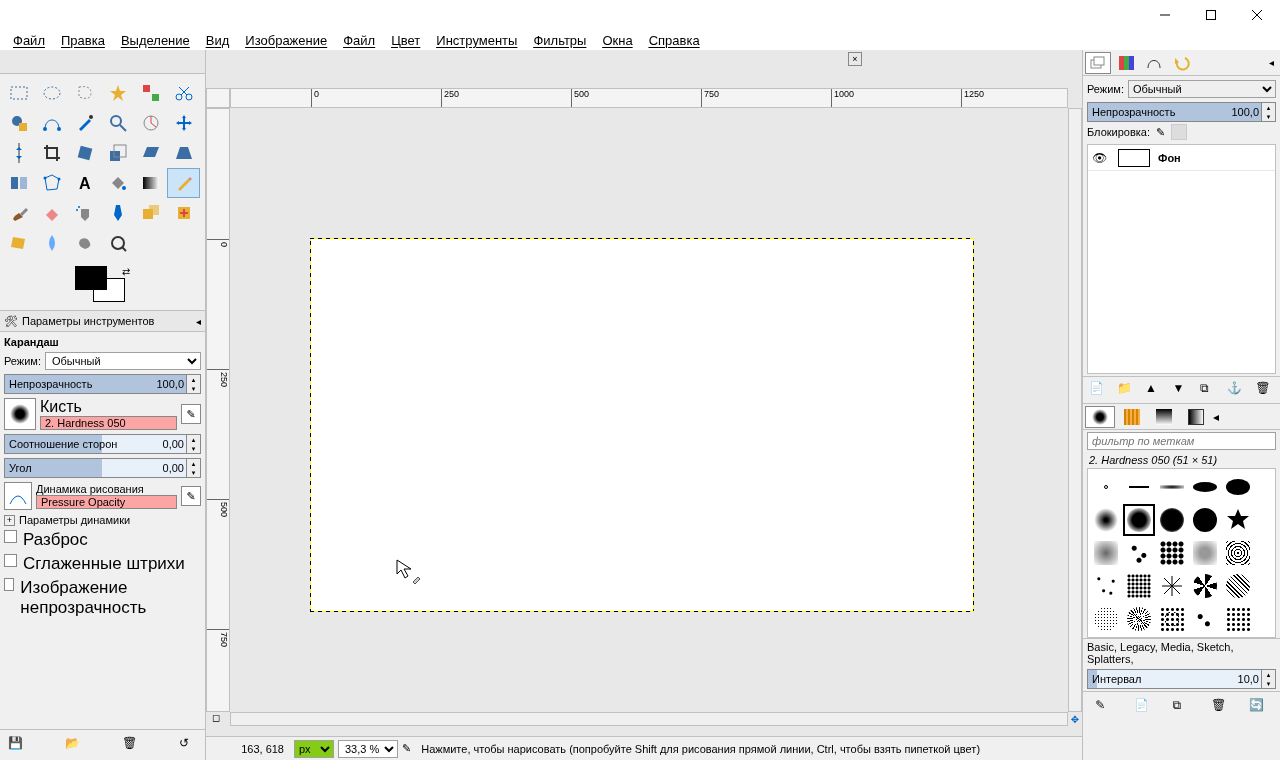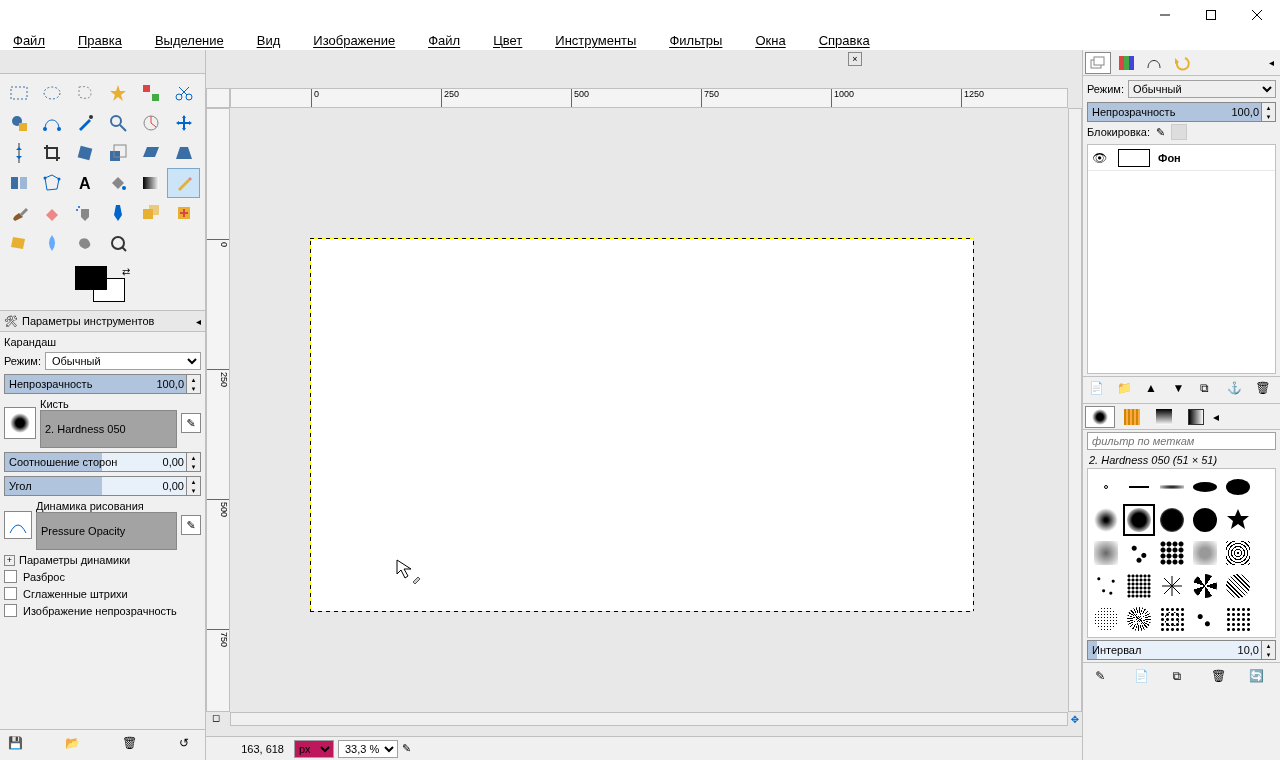--- a/index.html
+++ b/index.html
@@ -6,21 +6,21 @@
 body { width: 1280px; height: 760px; background: #fff; overflow: hidden; font-size: 12px; color: #000; }
 
 
 .titlebar { height: 30px; background: #fff; display: flex; align-items: center; justify-content: center; position: relative; border-bottom: 0px; }
 .titlebar .title { color: #999; font-size: 12px; }
 .titlebar .controls { position: absolute; right: 0; top: 0; display: flex; }
 .titlebar .controls .btn { width: 46px; height: 30px; display: flex; align-items: center; justify-content: center; color: #000; }
 .titlebar .controls .btn svg { width: 10px; height: 10px; }
 
 
-.menubar { height: 20px; display: flex; align-items: center; padding: 0 6px; gap: 19px; }
+.menubar { height: 20px; display: flex; align-items: center; padding: 0 6px; gap: 2px; }
 .menubar .mitem { padding: 0 7px; font-size: 13px; text-decoration: underline; text-decoration-color: #000; text-underline-offset: 2px; cursor: default; }
 .menubar .mitem:first-letter { text-decoration: underline; }
 
 
 .main { display: flex; height: 710px; }
 
 
 .left { width: 206px; background: #f0f0f0; border-right: 1px solid #c0c0c0; display: flex; flex-direction: column; }
 .left-top { height: 24px; border-bottom: 1px solid #c0c0c0; background: #e8e8e8; }
 .toolbox { padding: 4px 2px; display: flex; flex-wrap: wrap; }
@@ -32,34 +32,34 @@
 .colorswatch .fg { position: absolute; top: 0; left: 0; width: 32px; height: 24px; background: #000; border: 1px solid #000; }
 .colorswatch .bg { position: absolute; bottom: 0; right: 6px; width: 32px; height: 24px; background: #fff; border: 1px solid #000; }
 .colorswatch .swap { position: absolute; top: 0; right: 0; font-size: 10px; }
 
 
 .options-header { background: #e8e8e8; border-top: 1px solid #c0c0c0; border-bottom: 1px solid #c0c0c0; height: 22px; display: flex; align-items: center; padding: 0 4px; font-size: 11px; }
 .options-header .ico { margin-right: 4px; }
 .options-header .arrow { margin-left: auto; font-size: 10px; }
 .options { padding: 4px; font-size: 11px; background: #f0f0f0; flex: 1; overflow: auto; }
 .optrow { display: flex; align-items: center; margin-bottom: 4px; gap: 4px; }
-.optlabel { font-weight: normal; font-size: 11px; margin-bottom: 4px; }
+.optlabel { font-weight: bold; font-size: 11px; margin-bottom: 4px; }
 .modesel { flex: 1; border: 1px solid #a0a0a0; background: #fff; height: 18px; font-size: 11px; padding: 0 2px; }
 .slider-field { display: flex; border: 1px solid #888; height: 20px; background: linear-gradient(to right, #b0c4de 0%, #b0c4de var(--fill,50%), #e8f0fa var(--fill,50%), #e8f0fa 100%); align-items: center; position: relative; margin-bottom: 4px; }
 .slider-field .sl { position: absolute; left: 4px; font-size: 11px; }
 .slider-field .sv { position: absolute; right: 16px; font-size: 11px; }
 .slider-field .stepper { position: absolute; right: 0; width: 14px; height: 100%; border-left: 1px solid #888; display: flex; flex-direction: column; background:#eee;}
 .slider-field .stepper div { flex:1; font-size:7px; display:flex; align-items:center; justify-content:center;}
 .brush-row { display: flex; gap: 4px; margin-bottom: 4px; align-items: center; }
 .brush-preview { width: 32px; height: 32px; border: 1px solid #888; background: #fff; display: flex; align-items: center; justify-content: center; }
 .brush-preview .blob { width: 20px; height: 20px; background: radial-gradient(circle, #000 30%, transparent 70%); border-radius: 50%; }
 .brush-name-col { flex:1; display:flex; flex-direction:column; }
-.brush-name { border: 1px solid #888; background: #a3a3a3; height: 18px; padding: 12px 4px; flex: 1; display: flex; align-items: center; font-size: 11px; }
+.brush-name { border: 1px solid #888; background: #fca5a5; height: 18px; padding: 0 4px; flex: 1; display: flex; align-items: center; font-size: 11px; }
 .editbtn { width: 20px; height: 20px; border: 1px solid #888; background: #fff; display: flex; align-items: center; justify-content: center; }
-.checkrow { display: flex; align-items: center; gap: 6px; margin: 4px 0; font-size: 11px; }
+.checkrow { display: flex; align-items: flex-start; gap: 6px; margin: 4px 0; font-size: 17px; }
 .checkrow .cb { width: 13px; height: 13px; border: 1px solid #888; background: #fff; }
 .expander { display:flex; align-items:center; gap:4px; margin:4px 0; font-size:11px;}
 .expander .eicon { width:11px; height:11px; border:1px solid #888; display:flex; align-items:center; justify-content:center; font-size:9px;}
 
 .bottom-icons { border-top: 1px solid #c0c0c0; padding: 6px 8px; display: flex; justify-content: space-between; background:#f0f0f0;}
 .bottom-icons .bi { width: 18px; height: 18px; }
 
 
 .center { flex: 1; display: flex; flex-direction: column; background: #e8e8e8; }
 .tabbar { height: 18px; background: #e8e8e8; display: flex; align-items: center; padding: 0 220px 0 0; justify-content: flex-end; }
@@ -72,21 +72,21 @@
 .ruler-v .tick { position: absolute; left: 0; border-top: 1px solid #666; width: 100%; writing-mode: vertical-rl; padding-top: 2px; }
 .viewport { position: absolute; top: 40px; left: 24px; right: 14px; bottom: 24px; background: #e8e8e8; overflow: hidden; }
 .canvas { position: absolute; top: 130px; left: 80px; width: 664px; height: 374px; background: #fff; }
 .marching { position: absolute; inset: 0; border: 1px dashed #000; background-image: linear-gradient(90deg,#000 50%,#ff0 50%),linear-gradient(90deg,#000 50%,#ff0 50%),linear-gradient(0deg,#000 50%,#ff0 50%),linear-gradient(0deg,#000 50%,#ff0 50%); background-size: 8px 1px,8px 1px,1px 8px,1px 8px; background-position: top,bottom,left,right; background-repeat: repeat-x,repeat-x,repeat-y,repeat-y; border:none;}
 .scrollbar-v { position:absolute; top:40px; right:0; width:14px; bottom:24px; background:#f0f0f0; border:1px solid #c0c0c0;}
 .scrollbar-h { position:absolute; bottom:10px; left:24px; right:14px; height:14px; background:#f0f0f0; border:1px solid #c0c0c0;}
 .nav-icons { position:absolute; right:0; bottom:10px; width:14px; height:14px; font-size:10px; display:flex; align-items:center; justify-content:center; color:#06c;}
 .nav-icons2 { position:absolute; left:6px; bottom:10px; width:14px; height:14px; font-size:10px;}
 .statusbar { height: 24px; border-top: 1px solid #c0c0c0; background: #f0f0f0; display: flex; align-items: center; font-size: 11px; padding: 0 4px; gap: 4px; }
 .statusbar .coord { width: 80px; text-align: right; padding-right: 6px; }
-.statusbar .unit { border: 1px solid #a0a0a0; background: #be185d; height: 18px; width: 40px; font-size: 11px; }
+.statusbar .unit { border: 1px solid #a0a0a0; background: #84cc16; height: 18px; width: 40px; font-size: 11px; }
 .statusbar .zoom { border: 1px solid #a0a0a0; background: #fff; height: 18px; width: 60px; font-size: 11px; padding: 0 2px; }
 .statusbar .hint { flex: 1; padding-left: 6px; }
 .cursor-icon { position:absolute; top: 450px; left: 165px; pointer-events:none; }
 
 
 .right { width: 198px; background: #f0f0f0; border-left: 1px solid #c0c0c0; display: flex; flex-direction: column; }
 .right-tabs { height: 26px; border-bottom: 1px solid #c0c0c0; display: flex; align-items: center; padding: 2px; gap: 2px;}
 .right-tabs .rtab { width: 26px; height: 22px; display:flex; align-items:center; justify-content:center; }
 .right-tabs .rtab.active { background:#fff; border:1px solid #888;}
 .right-tabs .rtarrow { margin-left:auto; font-size:10px; padding:0 4px;}
@@ -387,21 +387,21 @@
         <div class="stepper">
             <div>▴</div>
             <div>▾</div>
           </div>
       </div>
       <div class="brush-row">
         <div class="brush-preview">
             <div class="blob"></div>
           </div>
         <div class="brush-name-col">
-          <span style="font-size:11px;">Кисть</span>
+          <span style="font-size:16px;">Кисть</span>
           <div class="brush-name">2. Hardness 050</div>
         </div>
         <div class="editbtn">✎</div>
       </div>
       <div class="slider-field" style="--fill:50%;">
         <span class="sl">Соотношение сторон</span>
         <span class="sv">0,00</span>
         <div class="stepper">
             <div>▴</div>
             <div>▾</div>
@@ -487,20 +487,21 @@
       <div class="scrollbar-v"></div>
       <div class="scrollbar-h"></div>
       <div class="nav-icons">✥</div>
       <div class="nav-icons2">◻</div>
     </div>
     <div class="statusbar">
       <span class="coord">163, 618</span>
       <select class="unit"><option>px</option></select>
       <select class="zoom"><option>33,3 %</option></select>
       <span>✎</span>
+      <span class="hint">Нажмите, чтобы нарисовать (попробуйте Shift для рисования прямой линии, Ctrl, чтобы взять пипеткой цвет)</span>
     </div>
   </div>
 
   <div class="right">
     <div class="right-tabs">
       <div class="rtab active">
           <svg width="18" height="18" viewBox="0 0 18 18">
             <rect x="2" y="6" width="10" height="8" fill="#fff" stroke="#888"></rect>
             <rect x="5" y="3" width="10" height="8" fill="#fff" stroke="#888"></rect>
           </svg>
@@ -655,20 +656,21 @@
       <div class="brush-cell">
           <div class="shape" style="background:radial-gradient(circle,transparent 40%,#000 41%,#000 43%,transparent 44%),radial-gradient(circle,#000 1px,transparent 2px);background-size:100%,5px 5px;"></div>
         </div>
       <div class="brush-cell">
           <div class="shape" style="background:radial-gradient(circle at 30% 40%,#000 2px,transparent 3px),radial-gradient(circle at 60% 70%,#000 2px,transparent 3px);"></div>
         </div>
       <div class="brush-cell">
           <div class="shape" style="background:radial-gradient(circle,#000 1px,transparent 2px);background-size:5px 5px;"></div>
         </div>
     </div>
+    <div class="categories">Basic, Legacy, Media, Sketch, Splatters,</div>
     <div class="slider-field interval" style="--fill:5%;">
       <span class="sl">Интервал</span>
       <span class="sv">10,0</span>
       <div class="stepper">
           <div>▴</div>
           <div>▾</div>
         </div>
     </div>
     <div class="right-bottom">
       <span class="rbi">✎</span>

